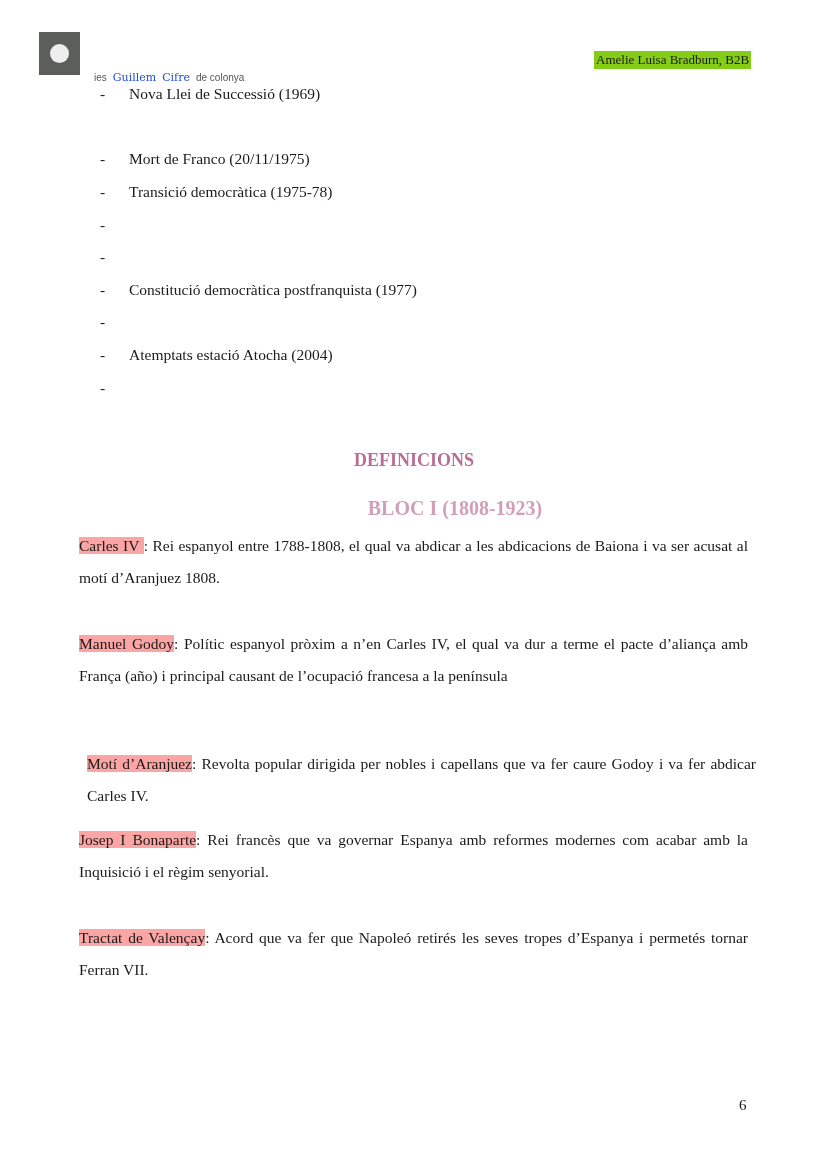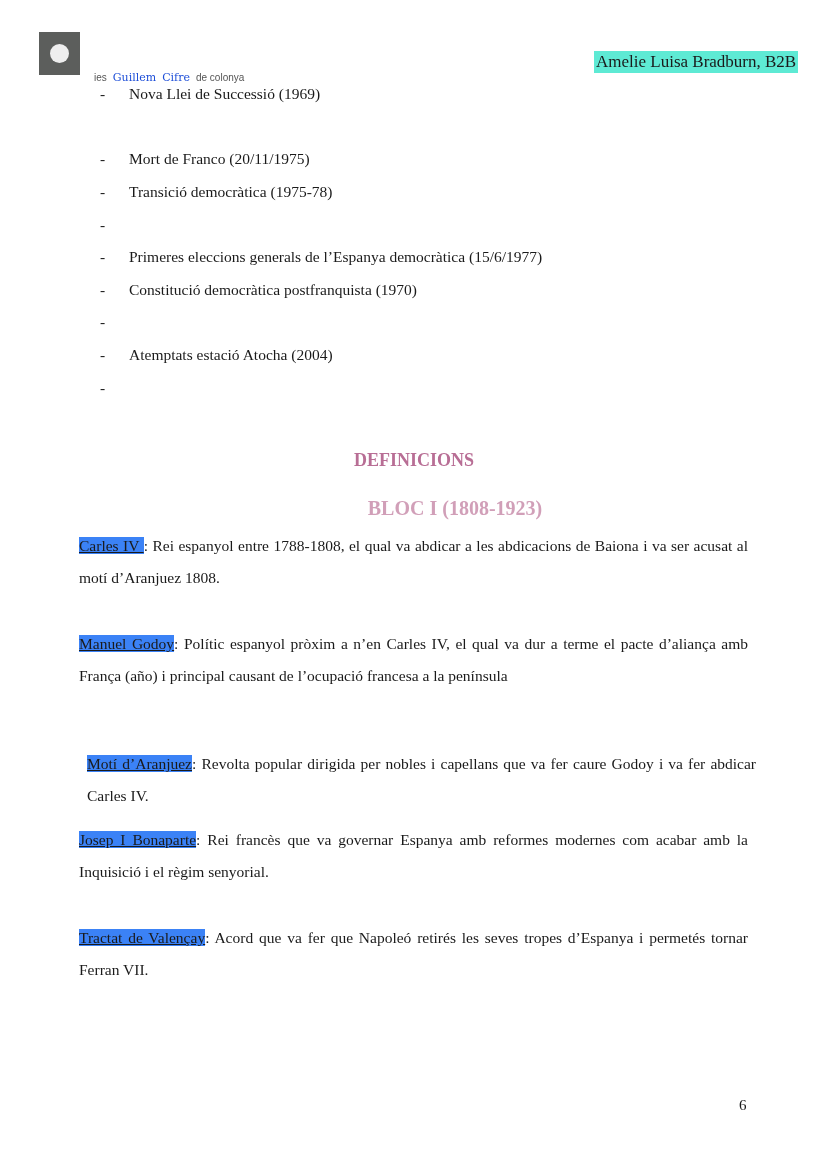--- a/index.html
+++ b/index.html
@@ -2,29 +2,29 @@
 <html><head>
   <meta charset="utf-8">
   <style>
     html, body { margin: 0; padding: 0; background: #ffffff; }
     body { width: 828px; height: 1169px; position: relative; overflow: hidden;
       font-family: "Liberation Serif", "DejaVu Serif", serif; color: #1a1a1a; }
     .logo-box { position: absolute; left: 39px; top: 32px; width: 41px; height: 43px; background: #5c5e5c; }
     .logo-circle { position: absolute; left: 11px; top: 12px; width: 19px; height: 19px; border-radius: 50%; background: #eeeeee; }
     .logo-text { position: absolute; left: 94px; top: 43px; font-family: "Liberation Sans", sans-serif; font-size: 10px; color: #555; display: flex; align-items: center; gap: 6px; margin-top: 28px; }
     .logo-script { font-family: "DejaVu Serif", serif; font-size: 11px; color: #1d4ed8; }
-    .author { position: absolute; left: 594px; top: 51px; font-size: 17px; background: #5eead4; padding: 1px 2px; }
+    .author { position: absolute; left: 594px; top: 51px; font-size: 13px; background: #84cc16; padding: 1px 2px; }
     .bullets { position: absolute; left: 100px; top: 78px; margin: 0; padding: 0; list-style: none; font-size: 15.5px; }
     .bullets li { height: 32.6px; display: flex; align-items: center; }
     .bullets li.gap { height: 32.6px; }
     .dash { width: 29px; }
     .heading1 { position: absolute; left: 0; width: 828px; top: 450px; text-align: center; font-size: 18px; font-weight: bold; color: #b86e95; }
     .heading2 { position: absolute; left: 0; width: 828px; top: 497px; text-align: center; font-size: 20px; font-weight: bold; color: #d19fb8; padding-left: 41px; }
     .def { position: absolute; left: 79px; width: 669px; font-size: 15.5px; line-height: 32px; text-align: justify; }
-    .term { background: #3b82f6; text-decoration: underline; }
+    .term { background: #fca5a5; }
     .page-num { position: absolute; left: 739px; top: 1097px; font-size: 15px; }
   </style>
 </head>
 <body>
 
 <div class="logo-box">
     <div class="logo-circle"></div>
   </div>
 <div class="logo-text">
   <span>ies</span>
@@ -46,25 +46,24 @@
     </li>
   <li>
       <span class="dash">-</span>
       <span>Transició democràtica (1975-78)</span>
     </li>
   <li>
       <span class="dash">-</span>
     </li>
   <li>
       <span class="dash">-</span>
-      <span>Primeres eleccions generals de l’Espanya democràtica (15/6/1977)</span>
     </li>
   <li>
       <span class="dash">-</span>
-      <span>Constitució democràtica postfranquista (1970)</span>
+      <span>Constitució democràtica postfranquista (1977)</span>
     </li>
   <li>
       <span class="dash">-</span>
     </li>
   <li>
       <span class="dash">-</span>
       <span>Atemptats estació Atocha (2004)</span>
     </li>
   <li>
       <span class="dash">-</span>

